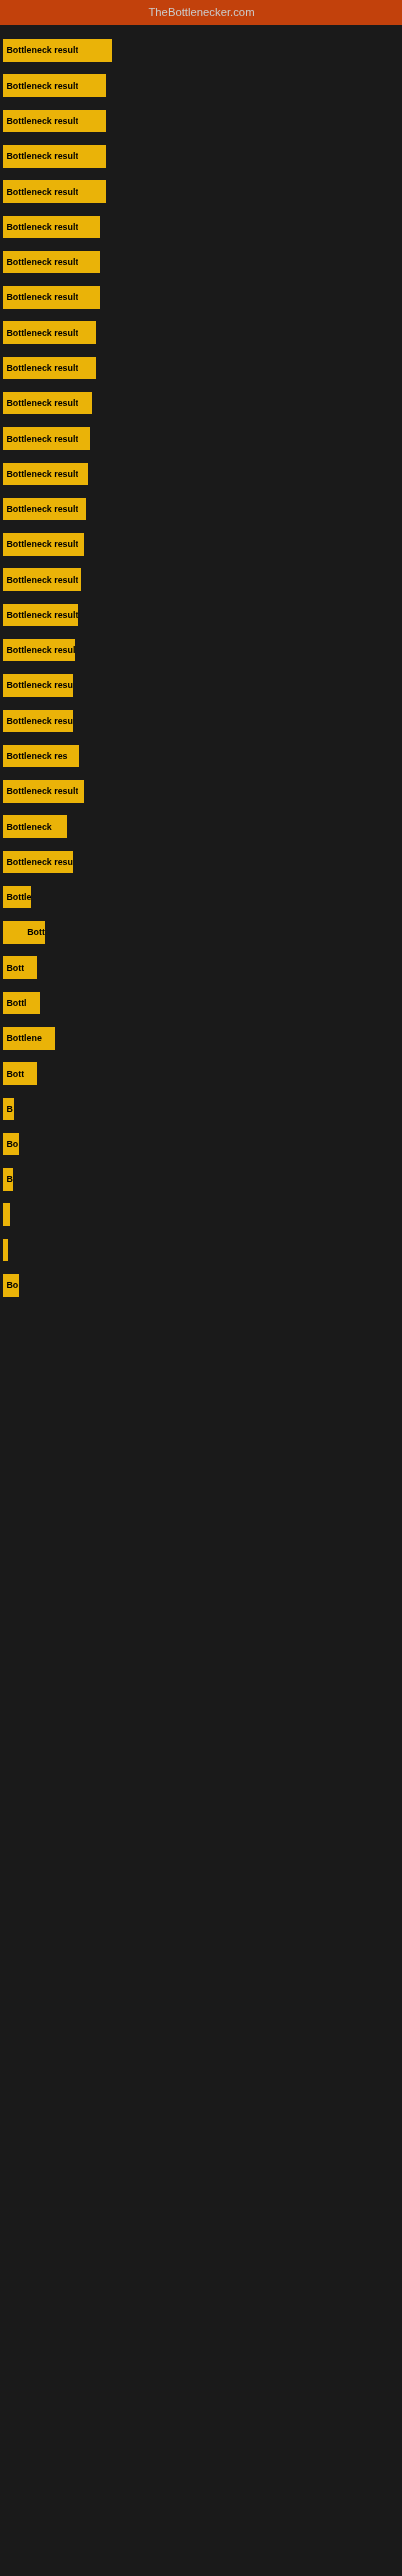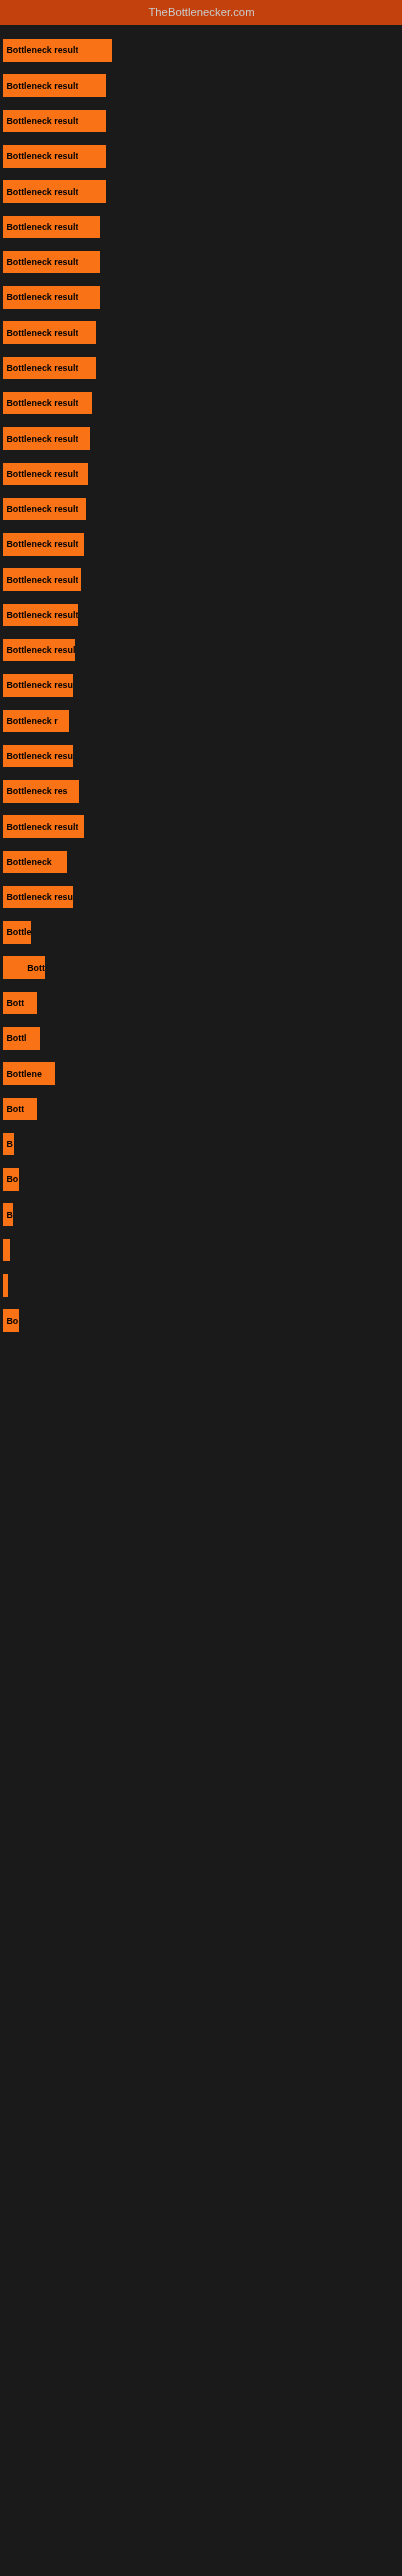--- a/index.html
+++ b/index.html
@@ -25,21 +25,21 @@
       padding: 8px 0;
     }
     .bar-row {
       display: flex;
       align-items: center;
       margin-bottom: 0px;
       padding: 6.4px 0;
     }
     .bar {
       height: 22.5px;
-      background-color: #f97316;
+      background-color: #eab308;
       display: flex;
       align-items: center;
       padding-left: 3.2px;
       margin-left: 3.2px;
     }
     .bar-label {
       color: #000000;
       font-size: 8.9px;
       font-weight: bold;
       white-space: nowrap;
@@ -143,25 +143,20 @@
       <div class="bar" style="width: 72px;">
         <span class="bar-label">Bottleneck result</span>
       </div>
     </div>
     <div class="bar-row">
       <div class="bar" style="width: 70px;">
         <span class="bar-label">Bottleneck resu</span>
       </div>
     </div>
     <div class="bar-row">
-      <div class="bar" style="width: 66px;">
-        <span class="bar-label">Bottleneck r</span>
-      </div>
-    </div>
-    <div class="bar-row">
       <div class="bar" style="width: 70px;">
         <span class="bar-label">Bottleneck resu</span>
       </div>
     </div>
     <div class="bar-row">
       <div class="bar" style="width: 76px;">
         <span class="bar-label">Bottleneck res</span>
       </div>
     </div>
     <div class="bar-row">

